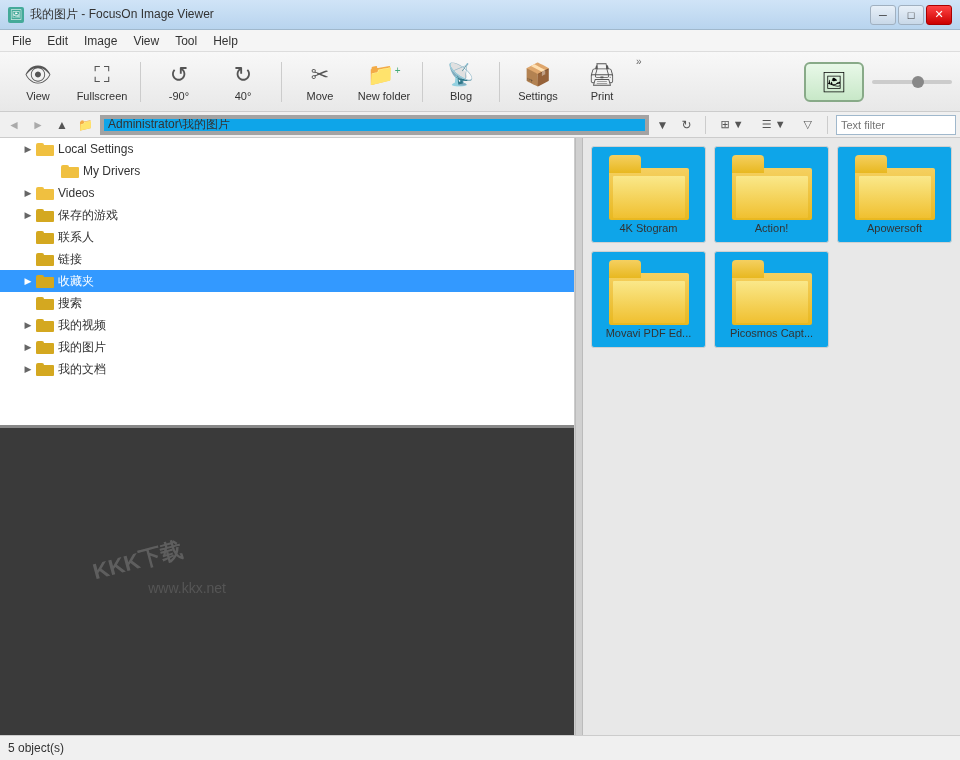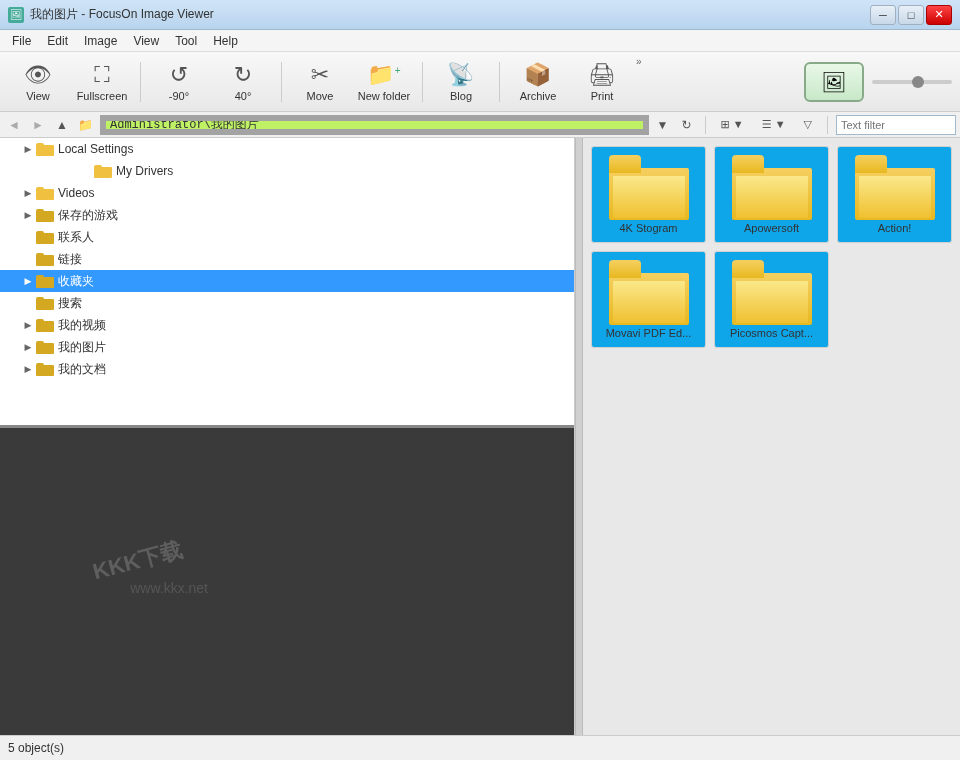--- a/index.html
+++ b/index.html
@@ -109,26 +109,25 @@
       align-items: center;
       padding: 0 4px;
       border-bottom: 1px solid #ccc;
       gap: 4px;
     }
     .addr-btn { width: 20px; height: 20px; display: flex; align-items: center; justify-content: center; cursor: pointer; color: #555; font-size: 12px; border: 1px solid transparent; border-radius: 2px; }
     .addr-btn:disabled, .addr-btn.disabled { color: #aaa; cursor: default; }
     #address-input {
       flex: 1;
       height: 20px;
-      border: 6px solid #a3a3a3;
-      background: #bef264;
+      border: 4px solid #a3a3a3;
+      background: #0ea5e9;
       padding: 0 4px;
       font-size: 12px;
       color: #333;
-      font-family: Liberation Mono, monospace;
     }
     .view-mode-btn { padding: 2px 6px; cursor: pointer; border: 1px solid transparent; border-radius: 2px; font-size: 11px; color: #555; display: flex; align-items: center; gap: 2px; }
     #text-filter-input {
       width: 120px;
       height: 20px;
       border: 1px solid #a0b8cc;
       background: white;
       padding: 0 4px;
       font-size: 11px;
       color: #999;
@@ -199,21 +198,21 @@
       left: 0;
       width: 8px;
       height: 5px;
       background: #f0c040;
       border-radius: 2px 2px 0 0;
     }
     .folder-icon.special::before { background: #d4a820; }
     .folder-icon.special::after { background: #d4a820; }
     .tree-label { font-size: 12px; color: #333; }
     .indent-1 { padding-left: 20px; }
-    .indent-2 { padding-left: 45px; margin-left: 33px; }
+    .indent-2 { padding-left: 45px; }
 
     
     #right-panel {
       flex: 1;
       background: #e8e8e8;
       overflow-y: auto;
       padding: 8px;
       display: grid;
       grid-template-columns: repeat(3, 1fr);
       grid-template-rows: auto auto;
@@ -300,21 +299,21 @@
       bottom: 160px;
       color: rgba(150,150,150,0.4);
       font-size: 22px;
       font-weight: bold;
       pointer-events: none;
       transform: rotate(-15deg);
       z-index: 10;
     }
     #watermark2 {
       position: absolute;
-      right: 366px;
+      right: 348px;
       bottom: 140px;
       color: rgba(150,150,150,0.3);
       font-size: 14px;
       pointer-events: none;
       z-index: 10;
     }
   </style>
 </head>
 <body>
 
@@ -375,21 +374,21 @@
   <div class="toolbar-divider"></div>
 
   <div class="toolbar-btn">
     <div class="toolbar-icon">📡</div>
     <span>Blog</span>
   </div>
   <div class="toolbar-divider"></div>
 
   <div class="toolbar-btn">
     <div class="toolbar-icon">📦</div>
-    <span>Archive</span>
+    <span>Settings</span>
   </div>
 
   <div class="toolbar-btn">
     <div class="toolbar-icon">🖨</div>
     <span>Print</span>
   </div>
 
   <div class="toolbar-more">»</div>
 
   <div id="toolbar-right">
@@ -508,28 +507,28 @@
       <div class="folder-thumb">
         <div class="folder-front"></div>
       </div>
       <span class="thumb-label">4K Stogram</span>
     </div>
 
     <div class="thumb-item">
       <div class="folder-thumb">
         <div class="folder-front"></div>
       </div>
-      <span class="thumb-label">Apowersoft</span>
+      <span class="thumb-label">Action!</span>
     </div>
 
     <div class="thumb-item">
       <div class="folder-thumb">
         <div class="folder-front"></div>
       </div>
-      <span class="thumb-label">Action!</span>
+      <span class="thumb-label">Apowersoft</span>
     </div>
 
     <div class="thumb-item">
       <div class="folder-thumb">
         <div class="folder-front"></div>
       </div>
       <span class="thumb-label">Movavi PDF Ed...</span>
     </div>
 
     <div class="thumb-item">

